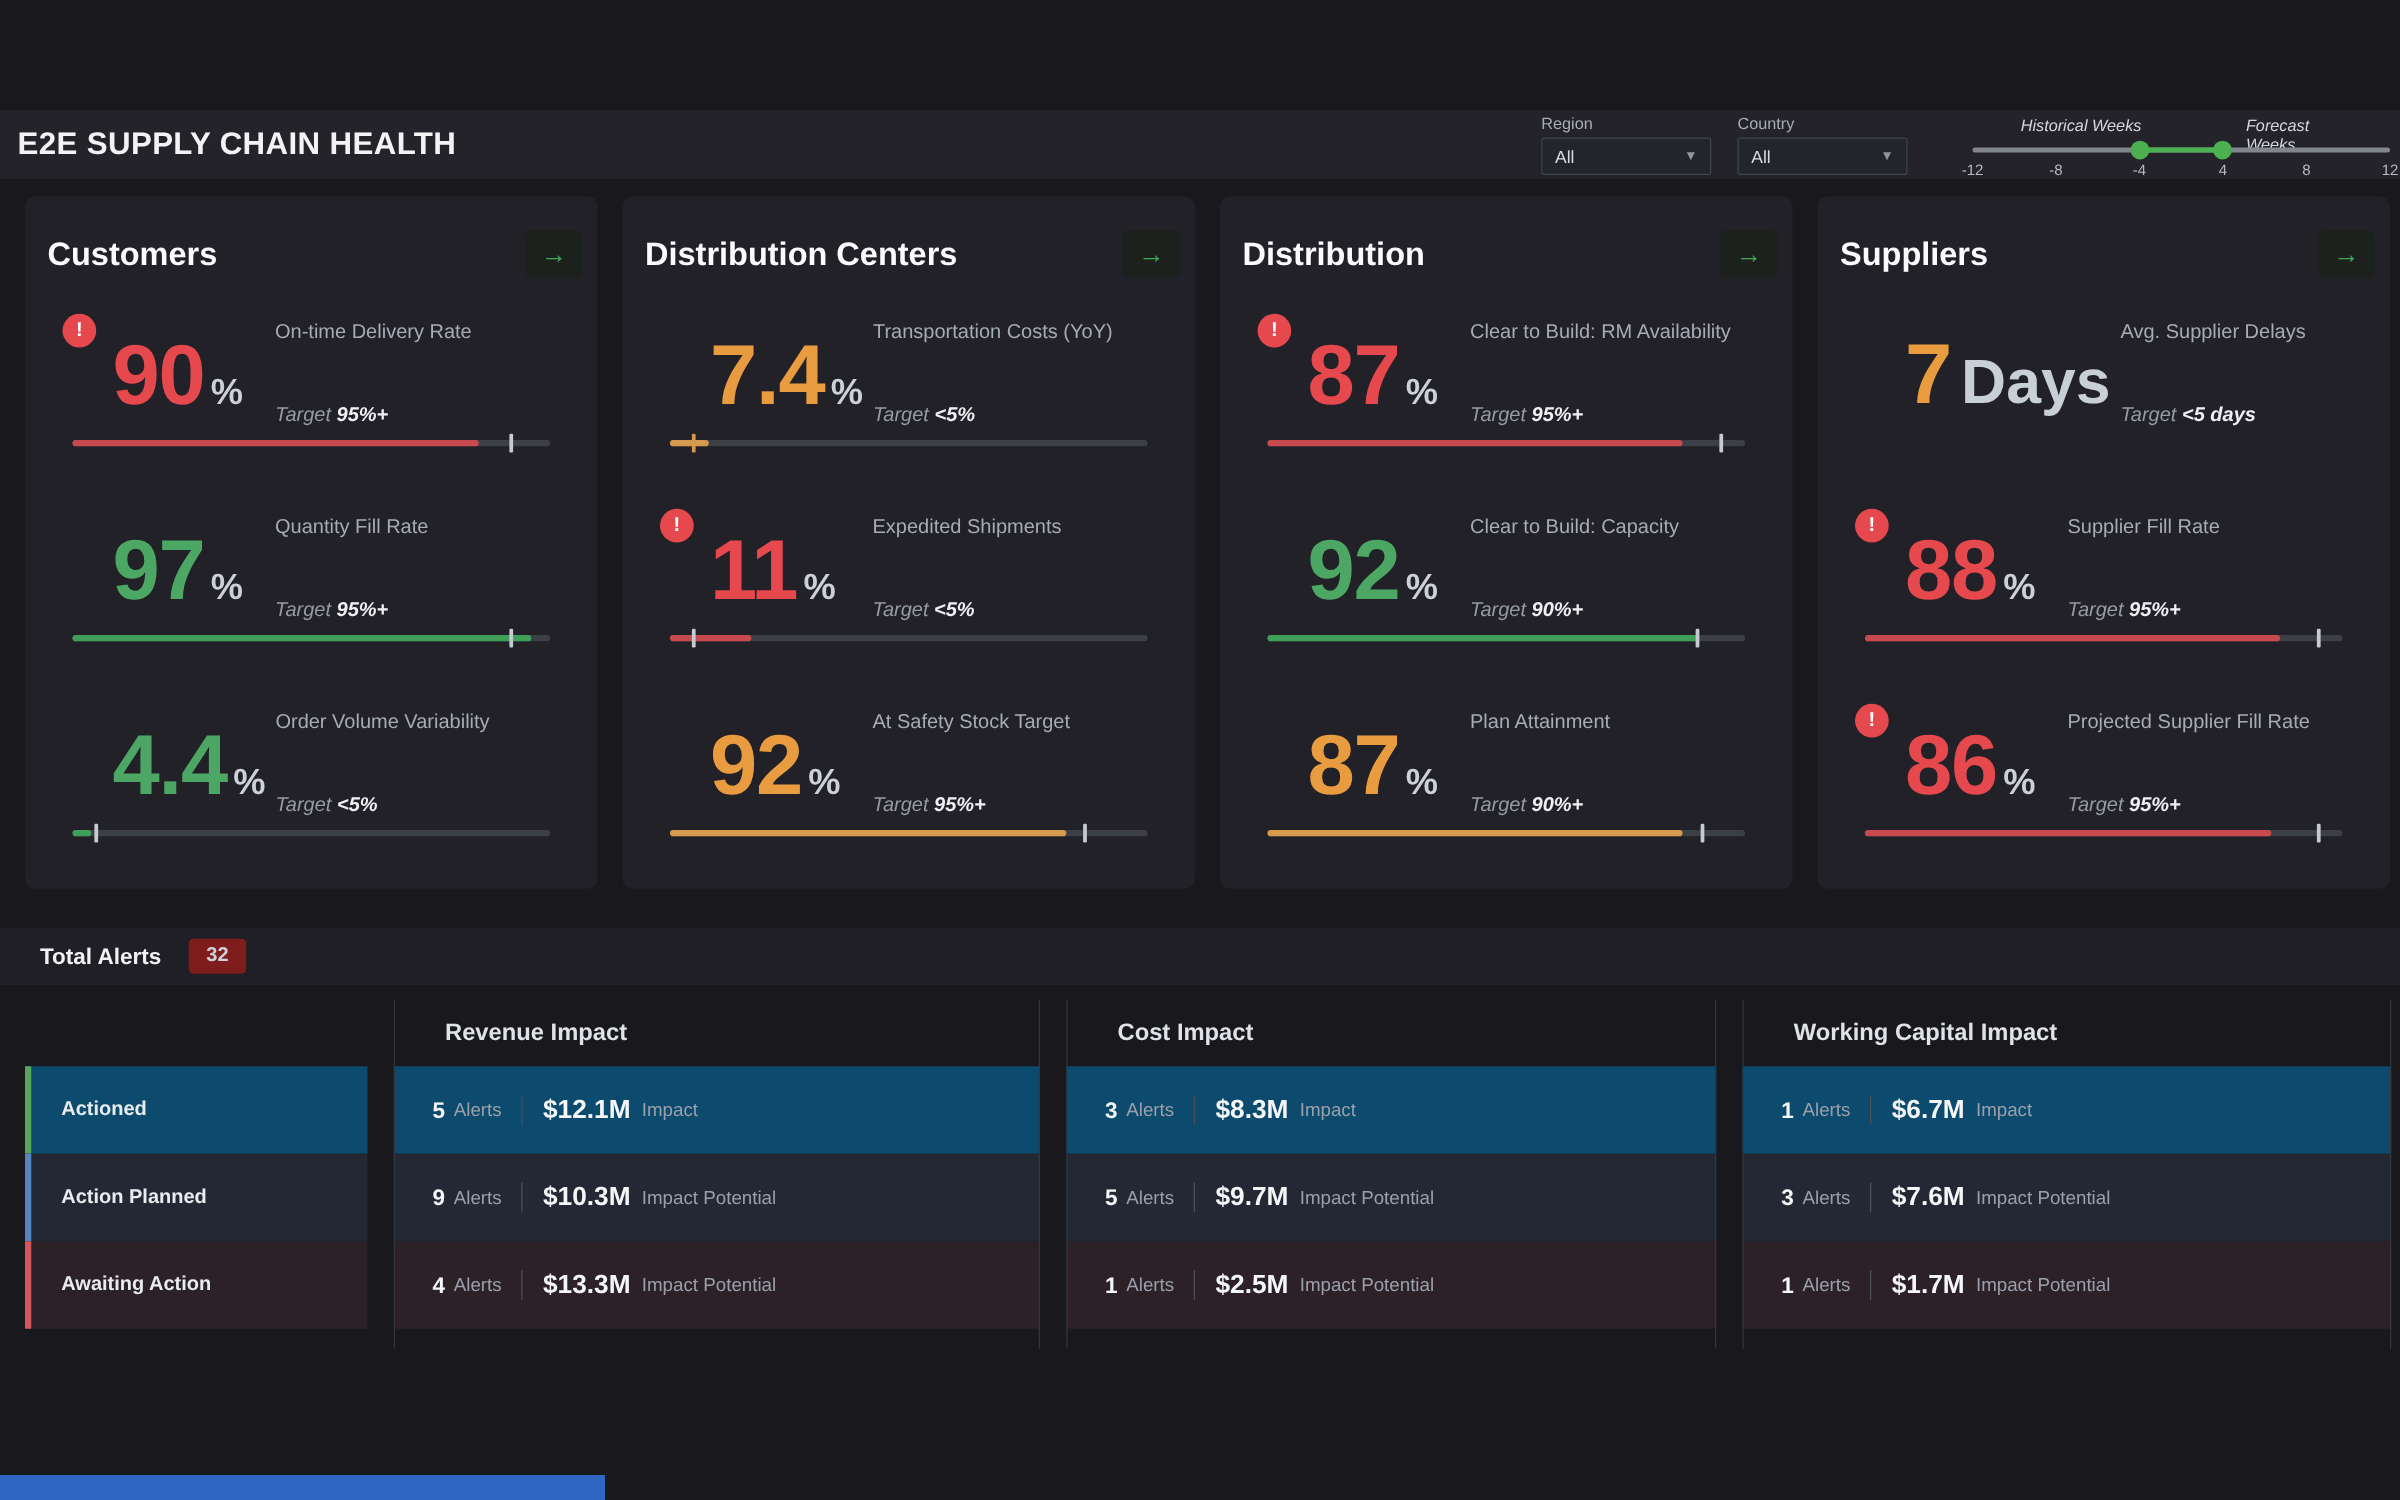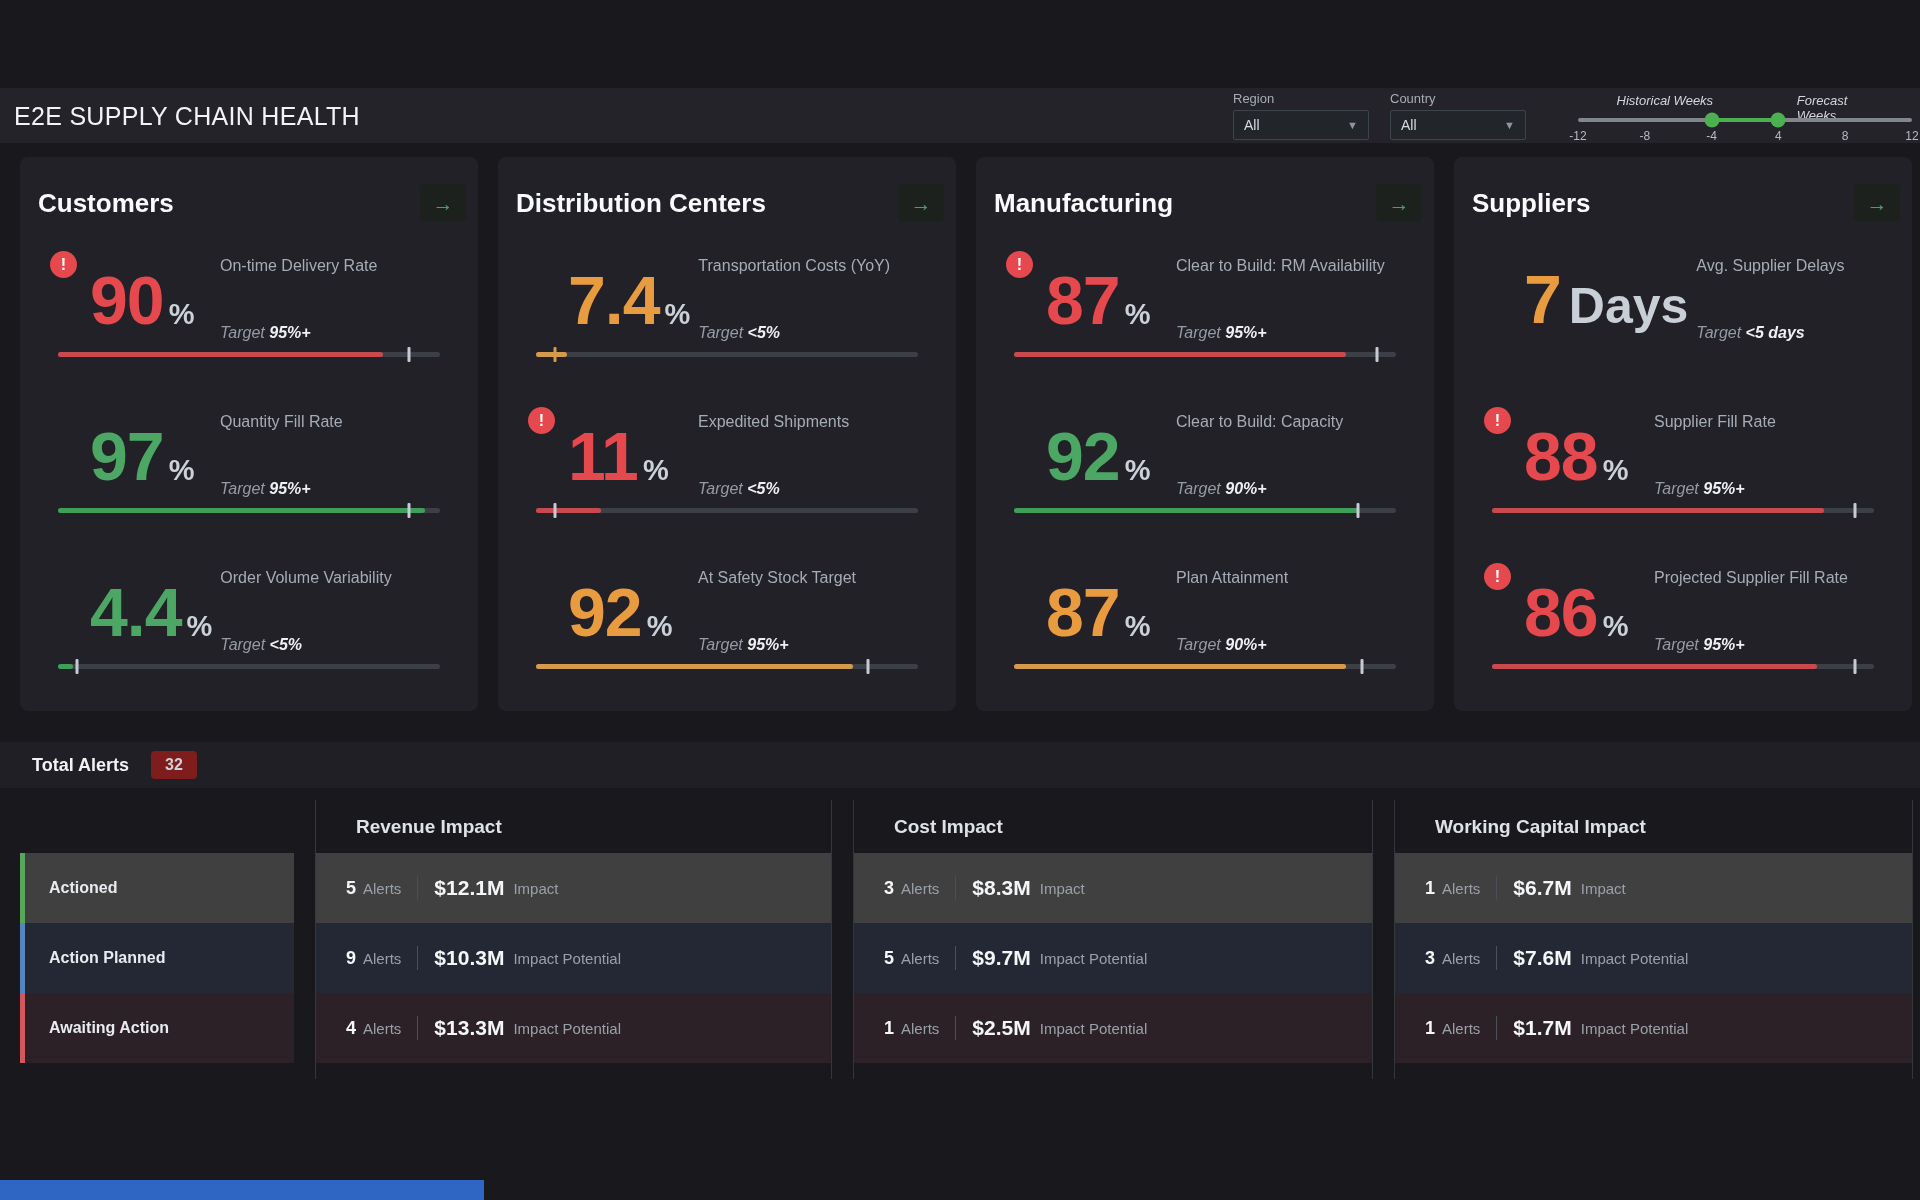--- a/index.html
+++ b/index.html
@@ -5,21 +5,21 @@
   html,body{margin:0;padding:0;}
   body{
     width:1920px;height:1200px;position:relative;overflow:hidden;
     background:#19191d;
     font-family:"Liberation Sans",sans-serif;
     -webkit-font-smoothing:antialiased;
   }
   
   .topbar{position:absolute;left:0;top:88px;width:1920px;height:55px;background:#232329;}
   .app-title{position:absolute;left:14px;top:50%;transform:translateY(-50%);
-    font-size:25px;font-weight:normal;color:#f2f3f5;letter-spacing:.3px;}
+    font-size:25px;font-weight:bold;color:#f2f3f5;letter-spacing:.3px;}
   .filter{position:absolute;top:3px;width:136px;}
   .filter-region{left:1233px;}
   .filter-country{left:1390px;}
   .filter .flabel{display:block;font-size:13px;color:#a7adb5;margin-bottom:4px;}
   .selectbox{height:30px;background:#22262b;border:1px solid #3e444c;border-radius:2px;
     display:flex;align-items:center;justify-content:space-between;padding:0 10px;cursor:pointer;box-sizing:border-box;}
   .selectbox .val{font-size:14px;color:#d7dce2;}
   .selectbox .caret{font-size:11px;color:#8f959d;}
   
   .weeks{position:absolute;left:1578px;top:5px;width:334px;}
@@ -68,21 +68,21 @@
   .count-badge{margin-left:22px;background:#7f1d1d;border-radius:4px;padding:5px 14px;
     font-size:16px;font-weight:bold;color:#cdd2da;}
   
   .impact{position:absolute;top:800px;left:20px;width:1895px;display:grid;
     grid-template-columns:274px 517px 520px 519px;column-gap:21px;
     grid-template-rows:53px 70px 70px 70px 16px;}
   .panel{border-left:1px solid #33363c;border-right:1px solid #33363c;box-sizing:border-box;}
   .header-cell{display:flex;align-items:center;padding-left:40px;font-size:19px;font-weight:bold;color:#dfe3e8;}
   .row-label{display:flex;align-items:center;padding-left:24px;font-size:16px;font-weight:bold;color:#e8ebef;
     border-left:5px solid transparent;cursor:pointer;box-sizing:border-box;}
-  .tint-green{background:#404040;} .tint-blue{background:#232834;} .tint-red{background:#2c2127;}
+  .tint-green{background:#0c4a6e;} .tint-blue{background:#232834;} .tint-red{background:#2c2127;}
   .bl-green{border-left-color:#57a65a;} .bl-blue{border-left-color:#5585c0;} .bl-red{border-left-color:#d4575d;}
   .cell{display:flex;align-items:center;padding-left:30px;}
   .cell .n{font-size:18px;font-weight:bold;color:#f4f6f8;}
   .cell .alerts{font-size:15px;color:#9aa0aa;margin-left:7px;}
   .cell .vbar{width:1px;height:24px;background:#4b4f57;margin:0 16px;}
   .cell .amt{font-size:21px;font-weight:bold;color:#f4f6f8;}
   .cell .desc{font-size:15px;color:#9aa0aa;margin-left:9px;}
   
   .bottom-bar{position:absolute;left:0;bottom:0;width:484px;height:20px;background:#2f66c4;}
 </style>
@@ -242,21 +242,21 @@
       </div>
       <div class="bar">
         <div class="bar-fill fill-orange" style="width: 83%;"></div>
         <div class="bar-tick" style="left: 87%;"></div>
       </div>
     </div>
   </section>
 
   <section class="card">
     <div class="card-head">
-      <h2>Manufacturing</h2>
+      <h2>Distribution</h2>
       <button class="card-arrow">
           <span>→</span>
         </button>
     </div>
     <div class="kpi">
       <span class="alert-badge"></span>
       <div class="kpi-main">
         <div class="kpi-num num-red">
           <span class="big">87</span>
           <span class="unit">%</span>

